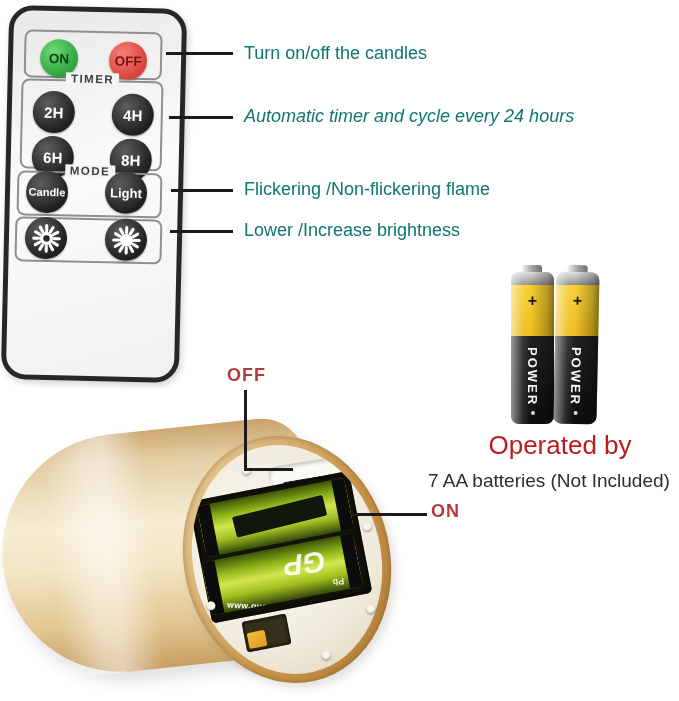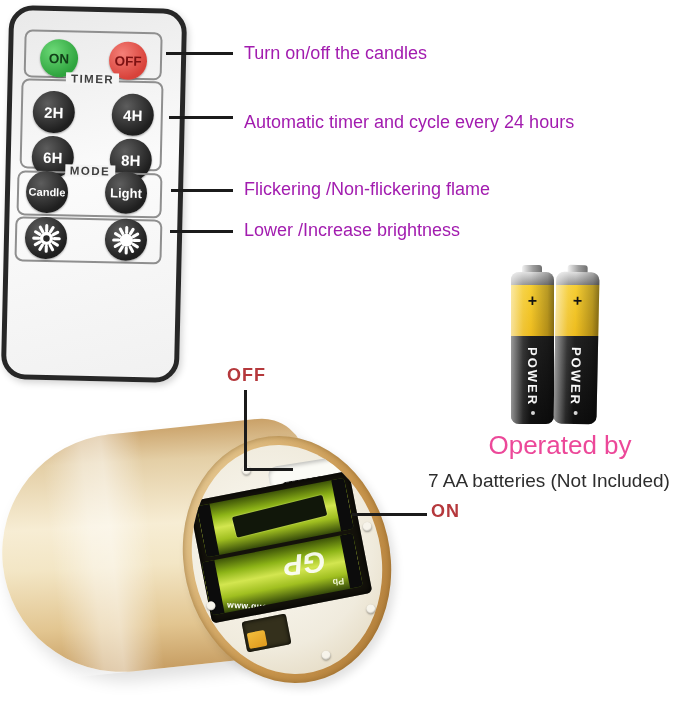--- a/index.html
+++ b/index.html
@@ -36,22 +36,22 @@
   .bt-light{left:86px;top:-3px;font-size:13px;}
   .bt-dim{left:8px;top:-2px;}
   .bt-brt{left:88px;top:-2px;}
 
   
   .cline{position:absolute;height:3px;background:#1b1b1b;}
   .cl1{left:166px;top:52px;width:67px;}
   .cl2{left:169px;top:116px;width:64px;}
   .cl3{left:171px;top:189px;width:62px;}
   .cl4{left:170px;top:230px;width:63px;}
-  .ctext{position:absolute;left:244px;font-size:18px;color:#a21caf;white-space:nowrap;}
-  .ct1{top:43px;} .ct2{top:112px;} .ct3{top:179px;} .ct4{top:220px;}
+  .ctext{position:absolute;left:244px;font-size:18px;color:#0f766e;white-space:nowrap;}
+  .ct1{top:43px;} .ct2{top:106px;font-style:italic;} .ct3{top:179px;} .ct4{top:220px;}
 
   
   .batteries{position:absolute;left:510px;top:262px;width:92px;height:168px;}
   .batt{position:absolute;width:43px;height:152px;top:10px;}
   .batt.b1{left:1px;}
   .batt.b2{left:45px;transform:rotate(1.2deg);}
   .batt-terminal{position:absolute;top:-7px;left:11px;width:20px;height:9px;
                  border-radius:3px 3px 1px 1px;
                  background:linear-gradient(90deg,#f2f2f2,#9d9d9d 55%,#6f6f6f);}
   .batt-body{position:absolute;left:0;top:0;right:0;bottom:0;border-radius:8px;overflow:hidden;
@@ -60,21 +60,21 @@
               background:linear-gradient(90deg,rgba(255,255,255,.55),rgba(255,255,255,.1) 28%,rgba(0,0,0,0) 46%,rgba(0,0,0,.25) 85%,rgba(0,0,0,.45));}
   .batt-plus{position:absolute;top:22px;left:0;width:100%;text-align:center;
              color:#141414;font-size:16px;font-weight:bold;line-height:14px;}
   .batt-brand{position:absolute;top:70px;left:0;width:100%;height:70px;
               display:flex;align-items:center;justify-content:center;
               writing-mode:vertical-rl;text-orientation:mixed;
               color:#fff;font-weight:bold;font-size:13px;letter-spacing:2px;}
   .batt-dot{position:absolute;bottom:9px;left:50%;width:4px;height:4px;margin-left:-2px;
             background:#ddd;border-radius:50%;}
   .op-title{position:absolute;left:460px;top:430px;width:200px;text-align:center;
-            font-size:26px;color:#ec4899;}
+            font-size:26px;color:#b91c1c;}
   .op-sub{position:absolute;left:428px;top:470px;font-size:19px;color:#2d2d2d;white-space:nowrap;}
 
   
   .candle-wrap{position:absolute;left:0;top:408px;width:400px;height:293px;}
   .candle-body{position:absolute;left:2px;top:22px;width:312px;height:238px;
                transform:rotate(-6deg);
                border-radius:120px 44px 44px 120px;
                background:linear-gradient(183deg,#c89e64 0%,#e4cfa6 15%,#f7edd4 40%,#f3e6c5 56%,#e2c590 80%,#c79e63 97%);
                box-shadow:4px 10px 16px rgba(0,0,0,.12);}
   .candle-band{position:absolute;left:16%;top:0;width:32%;height:100%;

